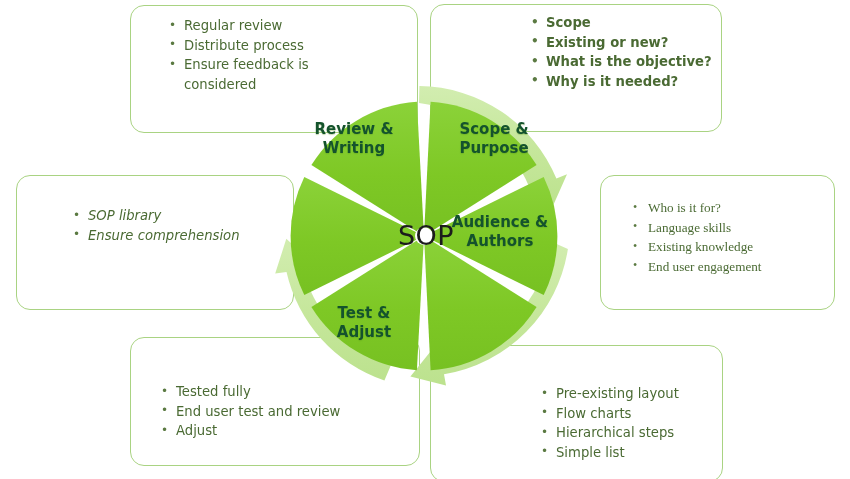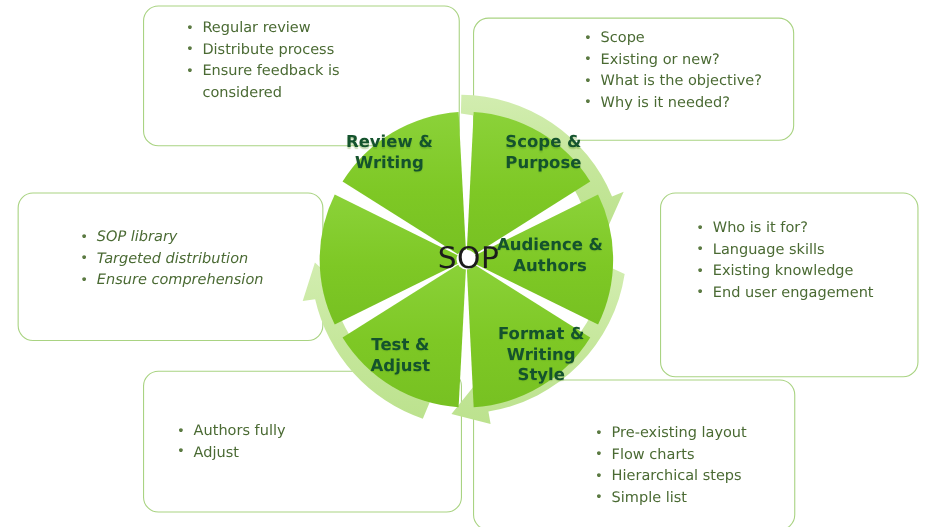--- a/index.html
+++ b/index.html
@@ -51,27 +51,27 @@
     left: 0;
     top: -0.5px;
     color: #5b7a42;
     font-size: 12px;
   }
   .callout li.wrap { white-space: normal; }
 
   #box-review  { left: 130px; top: 5px;   width: 288px; height: 128px; }
   #box-review ul  { position: absolute; left: 38px; top: 10px; }
 
-  #box-scope   { left: 430px; top: 16px;   width: 292px; height: 112px; }
+  #box-scope   { left: 430px; top: 4px;   width: 292px; height: 128px; font-weight: bold; }
   #box-scope ul   { position: absolute; left: 100px; top: 8px; }
 
   #box-distribute { left: 16px; top: 175px; width: 278px; height: 135px; }
   #box-distribute ul { position: absolute; left: 56px; top: 30px; font-style: italic; }
 
-  #box-audience { left: 600px; top: 175px; width: 235px; height: 168px; }
+  #box-audience { left: 600px; top: 175px; width: 235px; height: 135px; font-family: Liberation Serif, serif; }
   #box-audience ul { position: absolute; left: 32px; top: 22px; }
 
   #box-test    { left: 130px; top: 337px; width: 290px; height: 129px; }
   #box-test ul    { position: absolute; left: 30px; top: 44px; }
 
   #box-format  { left: 430px; top: 345px; width: 293px; height: 137px; }
   #box-format ul  { position: absolute; left: 110px; top: 38px; }
 
   
   #wheel {
@@ -135,37 +135,37 @@
       <li>Scope</li>
       <li>Existing or new?</li>
       <li>What is the objective?</li>
       <li>Why is it needed?</li>
     </ul>
   </div>
 
   <div class="callout" id="box-distribute">
     <ul>
       <li>SOP library</li>
-      <li>Targeted distribution</li>
       <li>Ensure comprehension</li>
     </ul>
   </div>
 
   <div class="callout" id="box-audience">
     <ul>
       <li>Who is it for?</li>
       <li>Language skills</li>
       <li>Existing knowledge</li>
       <li>End user engagement</li>
     </ul>
   </div>
 
   <div class="callout" id="box-test">
     <ul>
-      <li>Authors fully</li>
+      <li>Tested fully</li>
+      <li>End user test and review</li>
       <li>Adjust</li>
     </ul>
   </div>
 
   <div class="callout" id="box-format">
     <ul>
       <li>Pre-existing layout</li>
       <li>Flow charts</li>
       <li>Hierarchical steps</li>
       <li>Simple list</li>
@@ -223,25 +223,20 @@
     <div class="seg-label" id="lbl-scope">
       <div>Scope &amp;</div>
       <div>Purpose</div>
     </div>
 
     <div class="seg-label" id="lbl-audience">
       <div>Audience &amp;</div>
       <div>Authors</div>
     </div>
 
-    <div class="seg-label" id="lbl-format">
-      <div>Format &amp;</div>
-      <div>Writing</div>
-      <div>Style</div>
-    </div>
 
     <div class="seg-label" id="lbl-test">
       <div>Test &amp;</div>
       <div>Adjust</div>
     </div>
 
 
     <div id="sop-center">SOP</div>
   </div>
 

